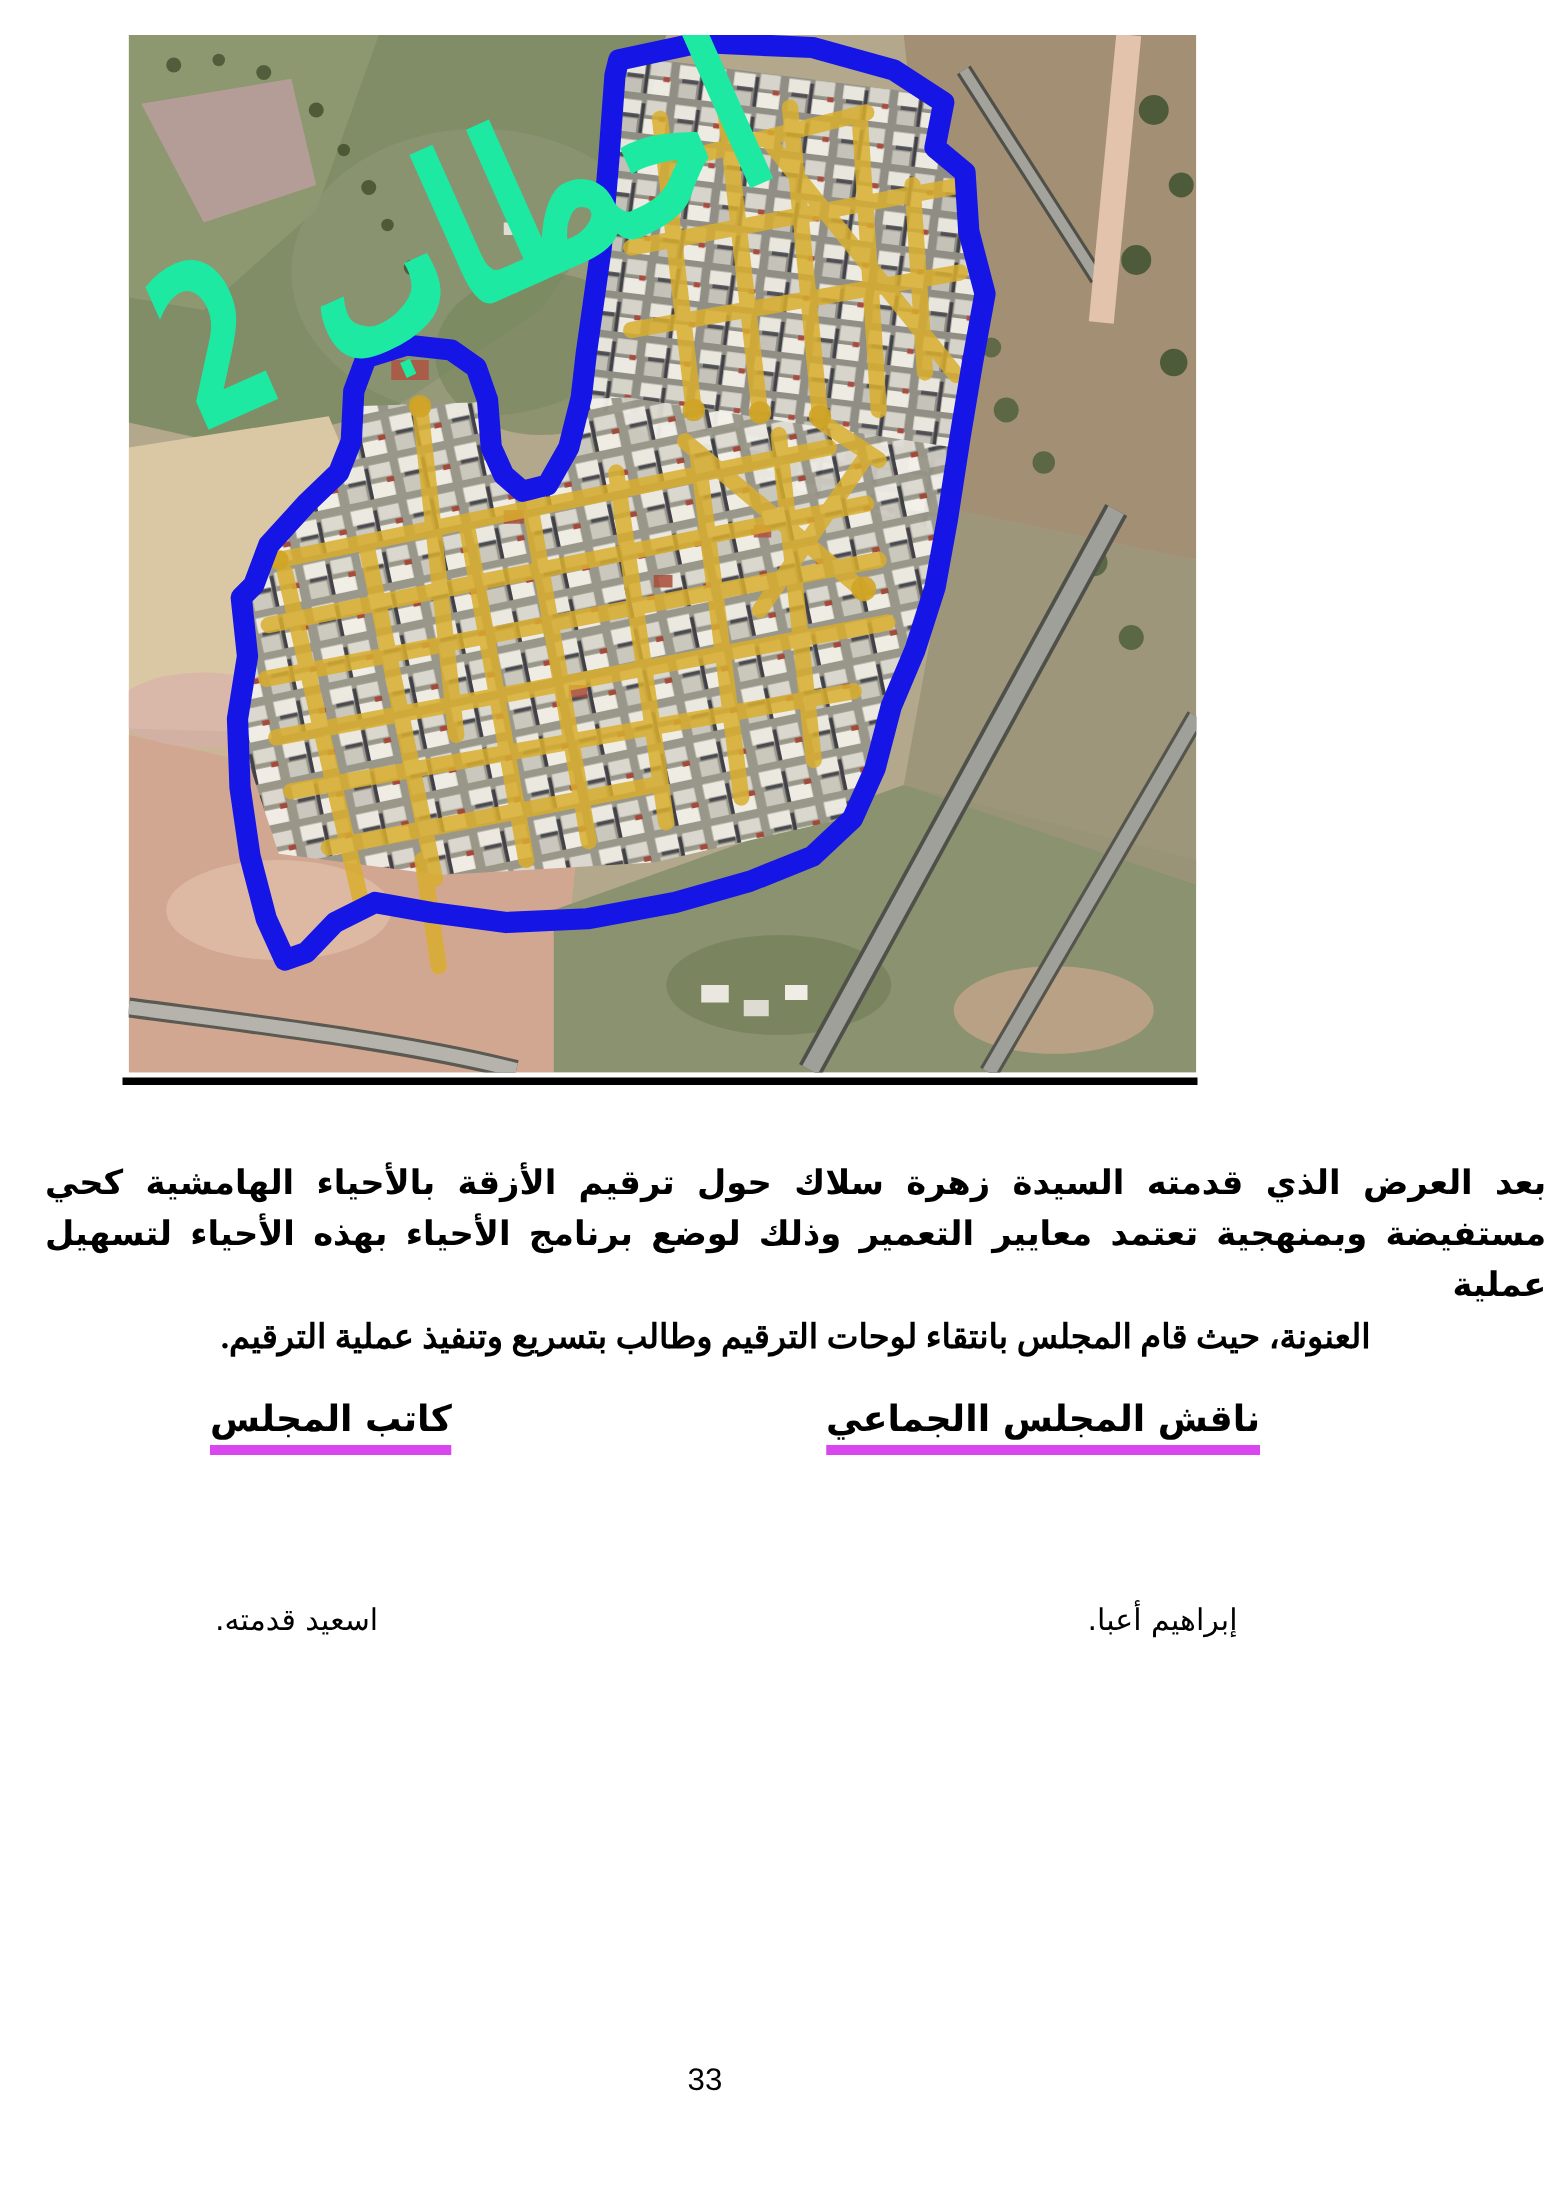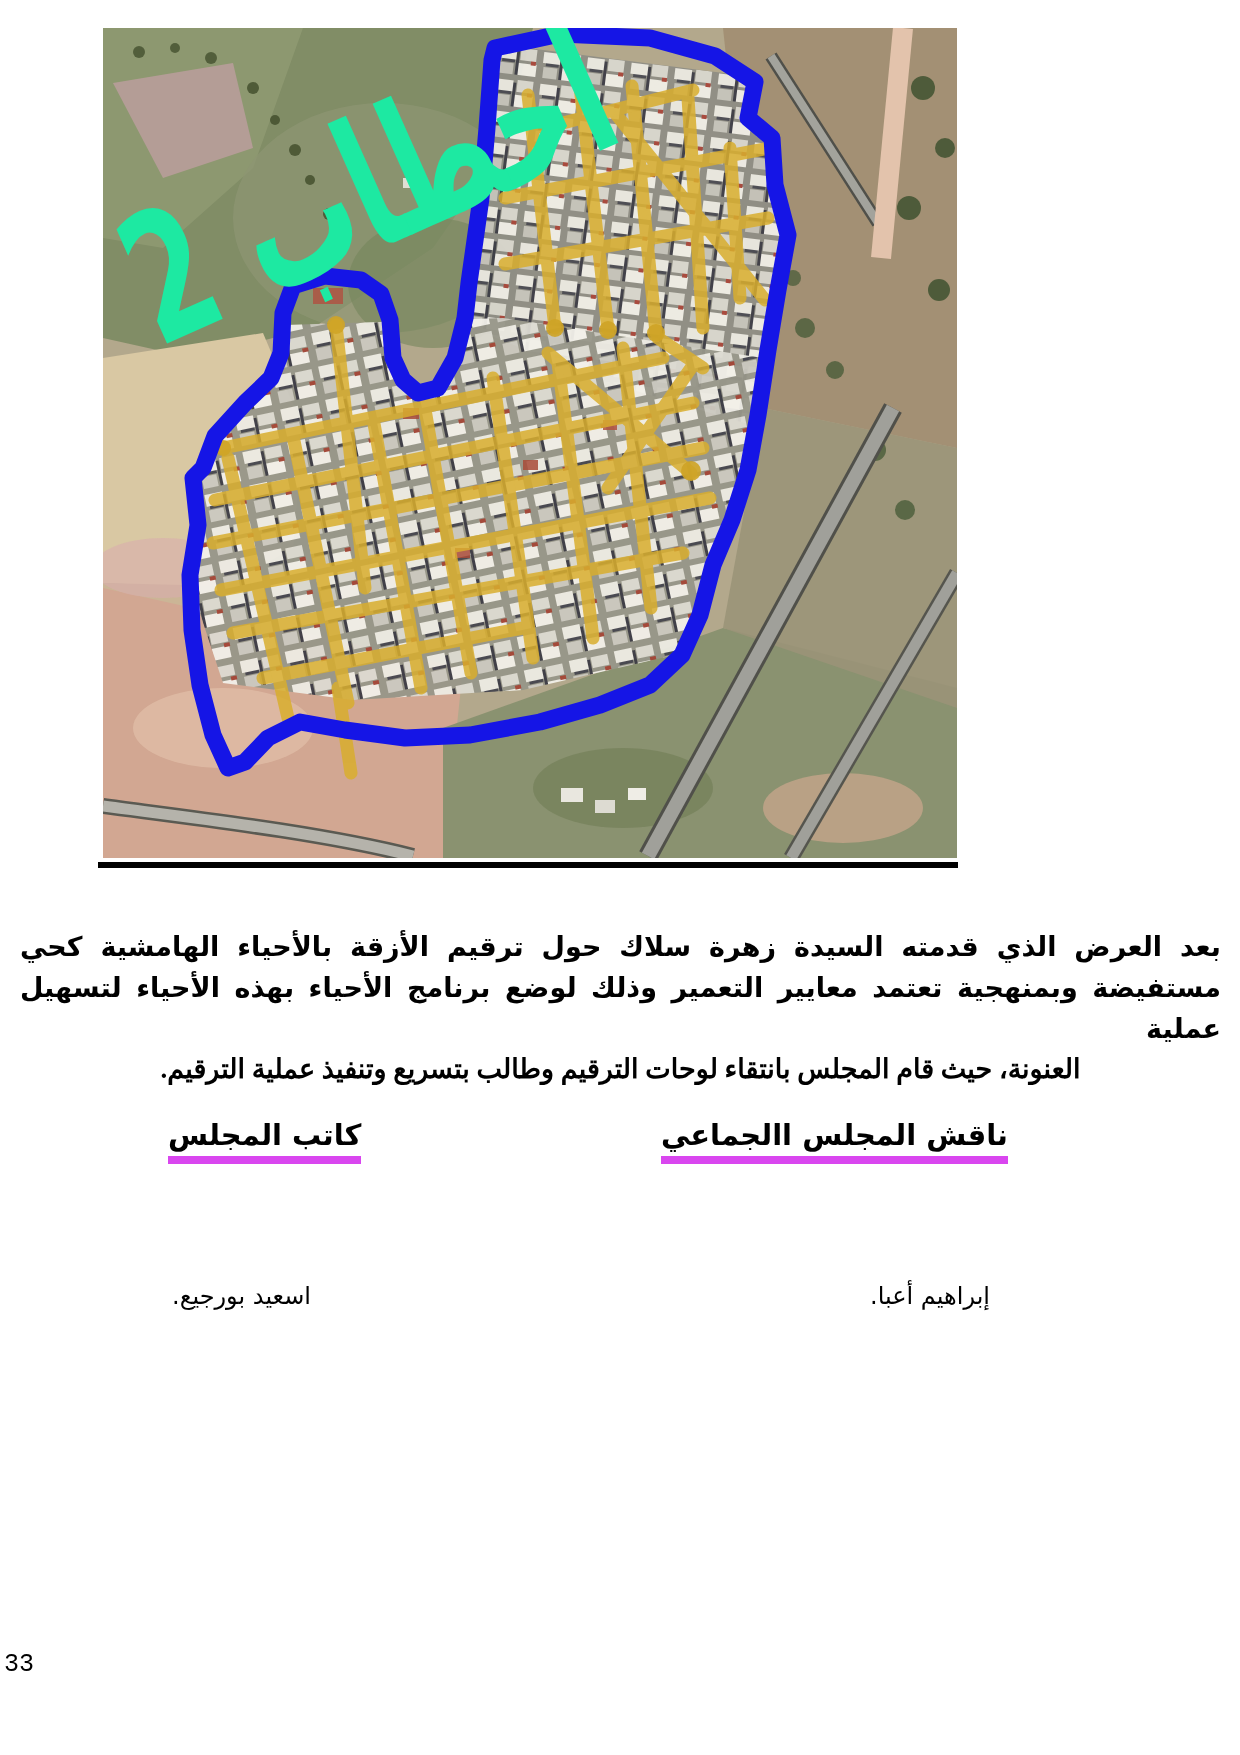--- a/index.html
+++ b/index.html
@@ -5,41 +5,41 @@
   html,body { margin:0; padding:0; background:#ffffff; }
   .page {
     position:relative; width:1240px; height:1755px; background:#ffffff;
     overflow:hidden; font-family:"DejaVu Sans", sans-serif; color:#000;
   }
   .map-figure { position:absolute; left:103px; top:28px; width:854px; height:830px; }
   .map-figure svg { display:block; width:854px; height:830px; }
   .map-underline { position:absolute; left:98px; top:862px; width:860px; height:6px; background:#000; }
 
   .body-text {
-    position:absolute; left:20px; top:926px; width:1201px;
+    position:absolute; left:36px; top:926px; width:1201px;
     direction:rtl; font-weight:bold; font-size:27px; line-height:41px;
   }
   .body-text .jline { text-align:justify; text-align-last:justify; }
   .body-text .cline { text-align:center; text-align-last:center;font-family:Liberation Serif, serif; }
 
   .sig-title {
     position:absolute; top:1118px; direction:rtl;
     font-size:29px; font-weight:bold;
     border-bottom:8px solid #d946ef; padding-bottom:4px;
   }
   .sig-title.right { right:232px; }
   .sig-title.left  { left:168px; }
 
   .sig-name { position:absolute; top:1282px; direction:rtl; font-size:24px; }
   .sig-name.right { right:250px; }
   .sig-name.left  { left:172px; }
 
   .page-number {
-    position:absolute; top:1650px; left:4px; width:1096px; text-align:left;
-    font-family:Liberation Mono, monospace; font-size:25px;
+    position:absolute; top:1650px; left:16px; width:1096px; text-align:center;
+    font-family:Liberation Sans, sans-serif; font-size:25px;
   }
 </style>
 </head>
 <body>
 
 <div class="page">
 
   <div class="map-figure">
     <svg viewBox="0 0 854 830" xmlns="http://www.w3.org/2000/svg">
       <defs>
@@ -184,17 +184,17 @@
   <div class="body-text">
     <div class="jline">بعد العرض الذي  قدمته السيدة زهرة سلاك حول ترقيم الأزقة بالأحياء الهامشية كحي</div>
     <div class="jline">مستفيضة وبمنهجية تعتمد معايير التعمير وذلك لوضع برنامج الأحياء بهذه الأحياء لتسهيل عملية</div>
     <div class="cline">العنونة، حيث قام المجلس بانتقاء لوحات الترقيم وطالب بتسريع وتنفيذ عملية الترقيم.</div>
   </div>
 
   <div class="sig-title right">ناقش المجلس االجماعي</div>
   <div class="sig-title left">كاتب المجلس</div>
 
   <div class="sig-name right">إبراهيم أعبا.</div>
-  <div class="sig-name left">اسعيد بورجيع.</div>
+  <div class="sig-name left">اسعيد قدمته.</div>
 
   <div class="page-number">33</div>
 
 </div>
 
 </body></html>

